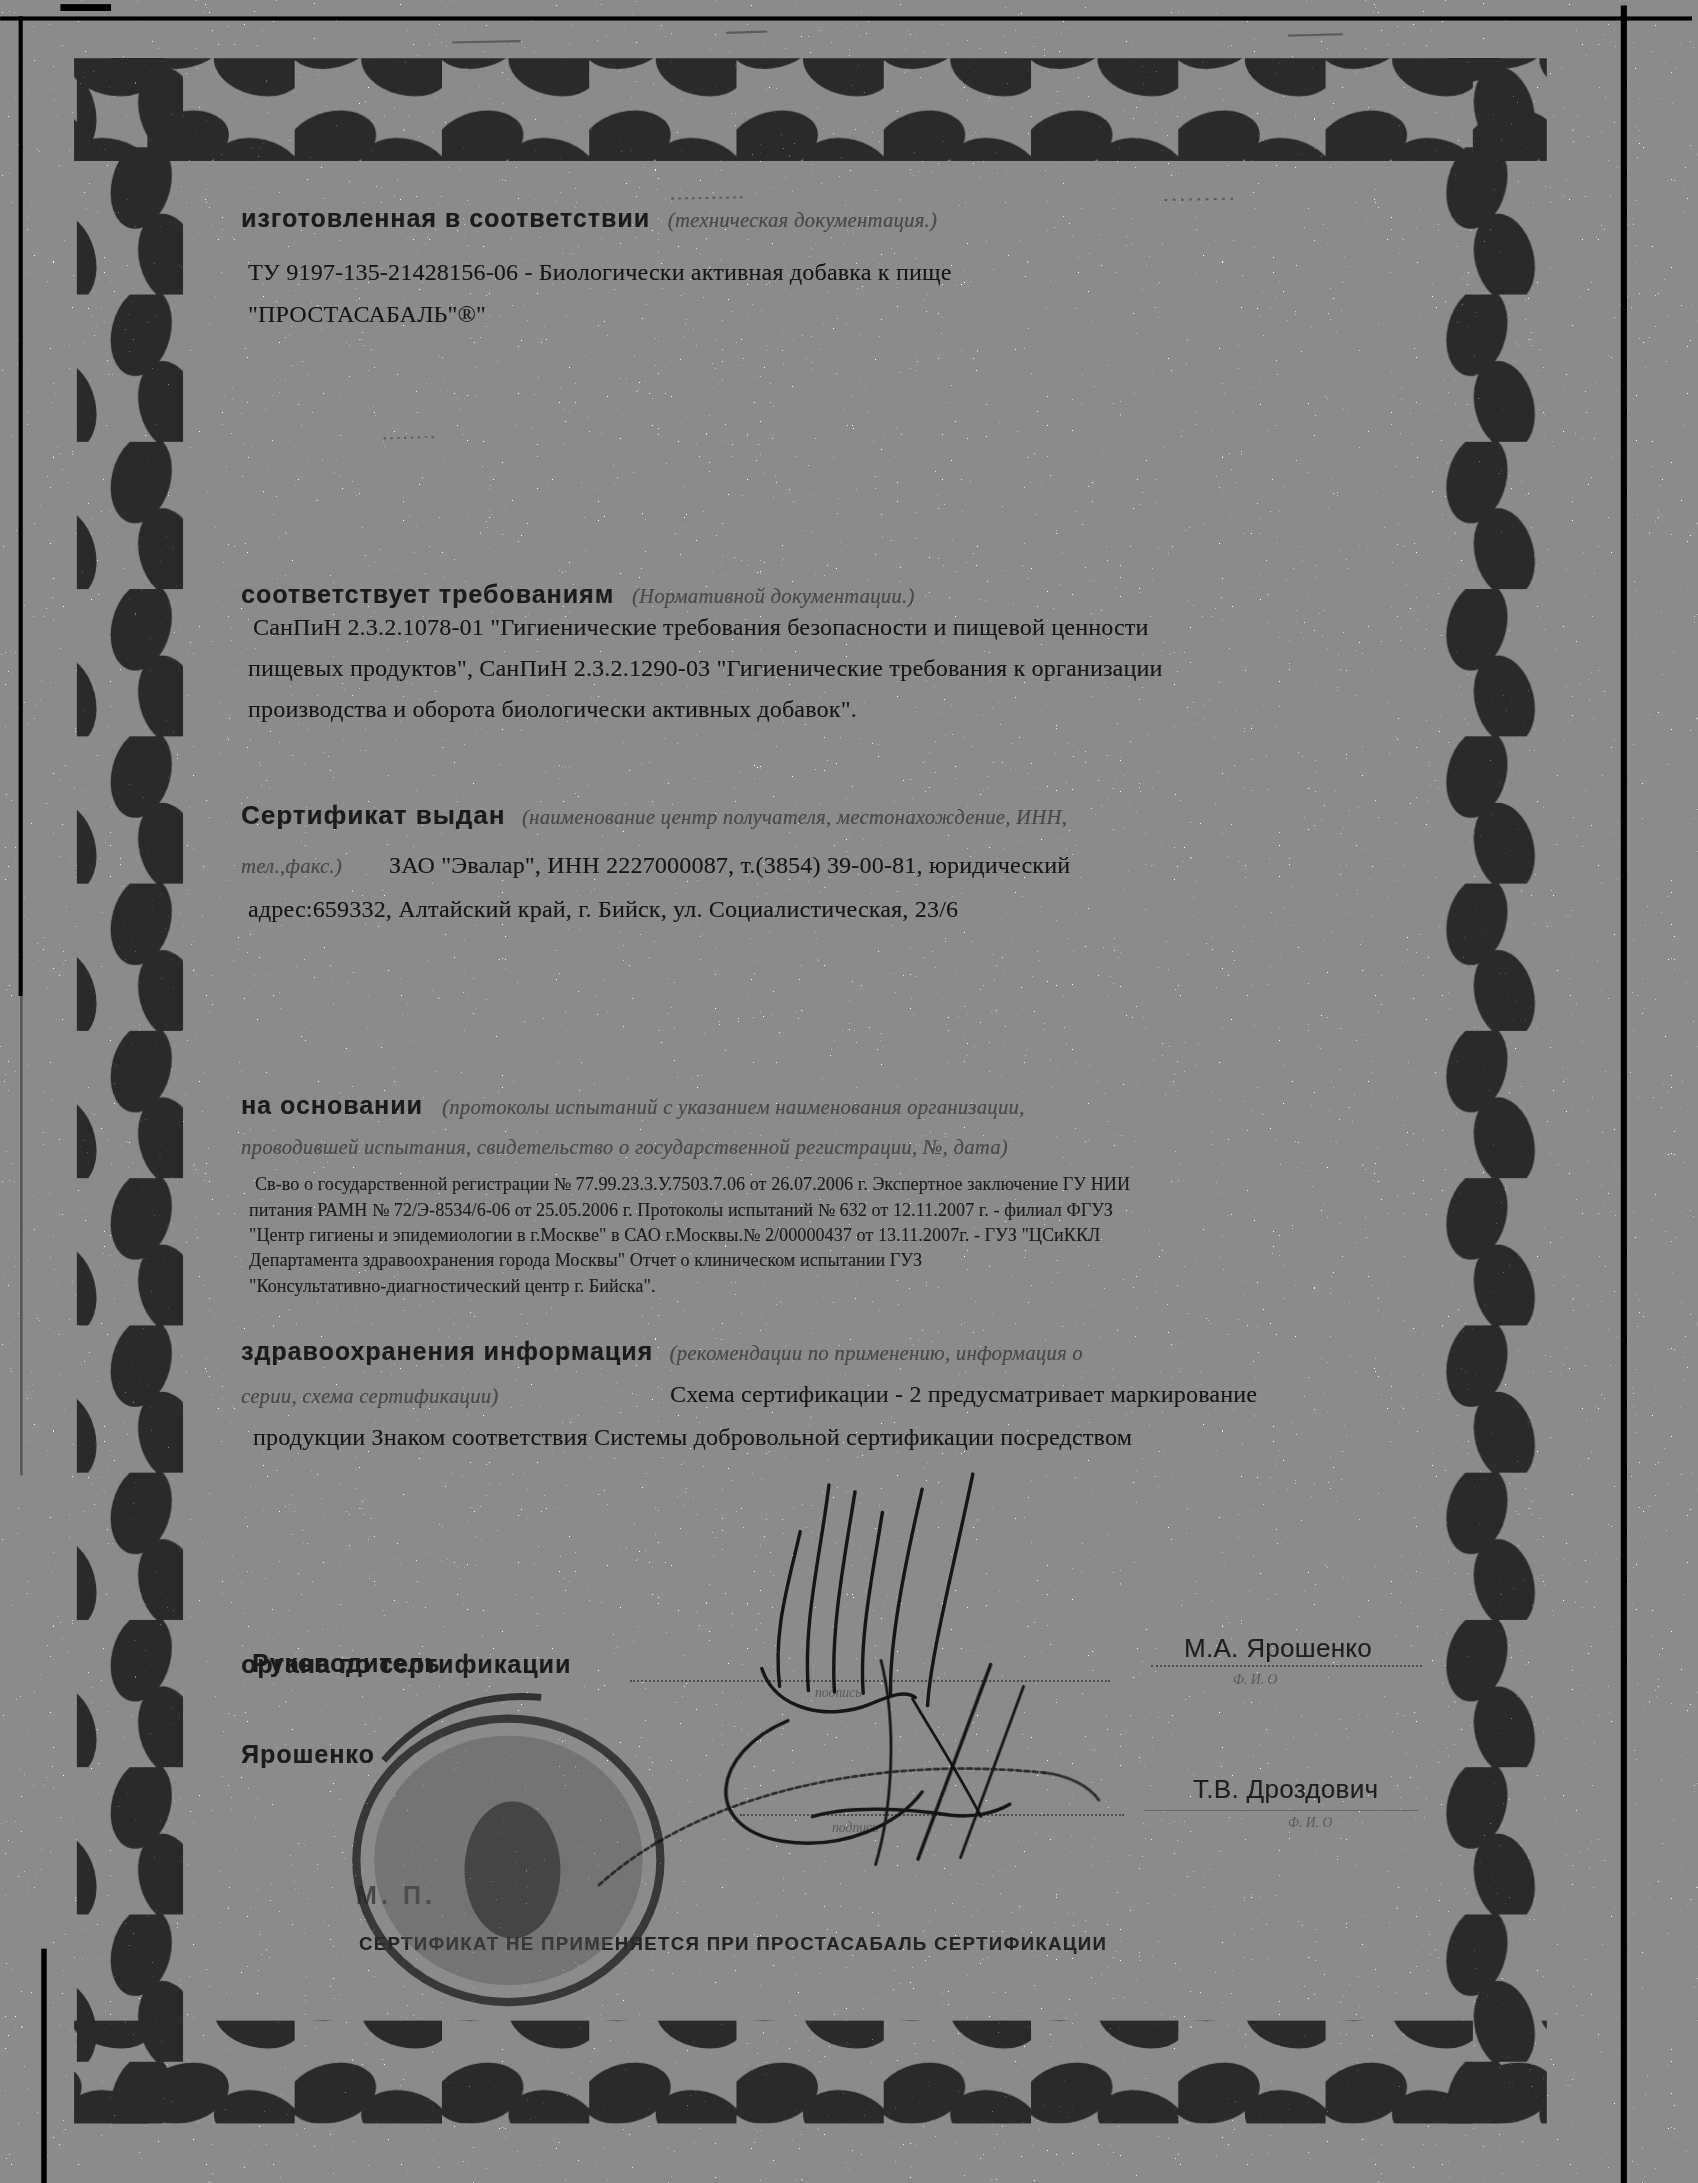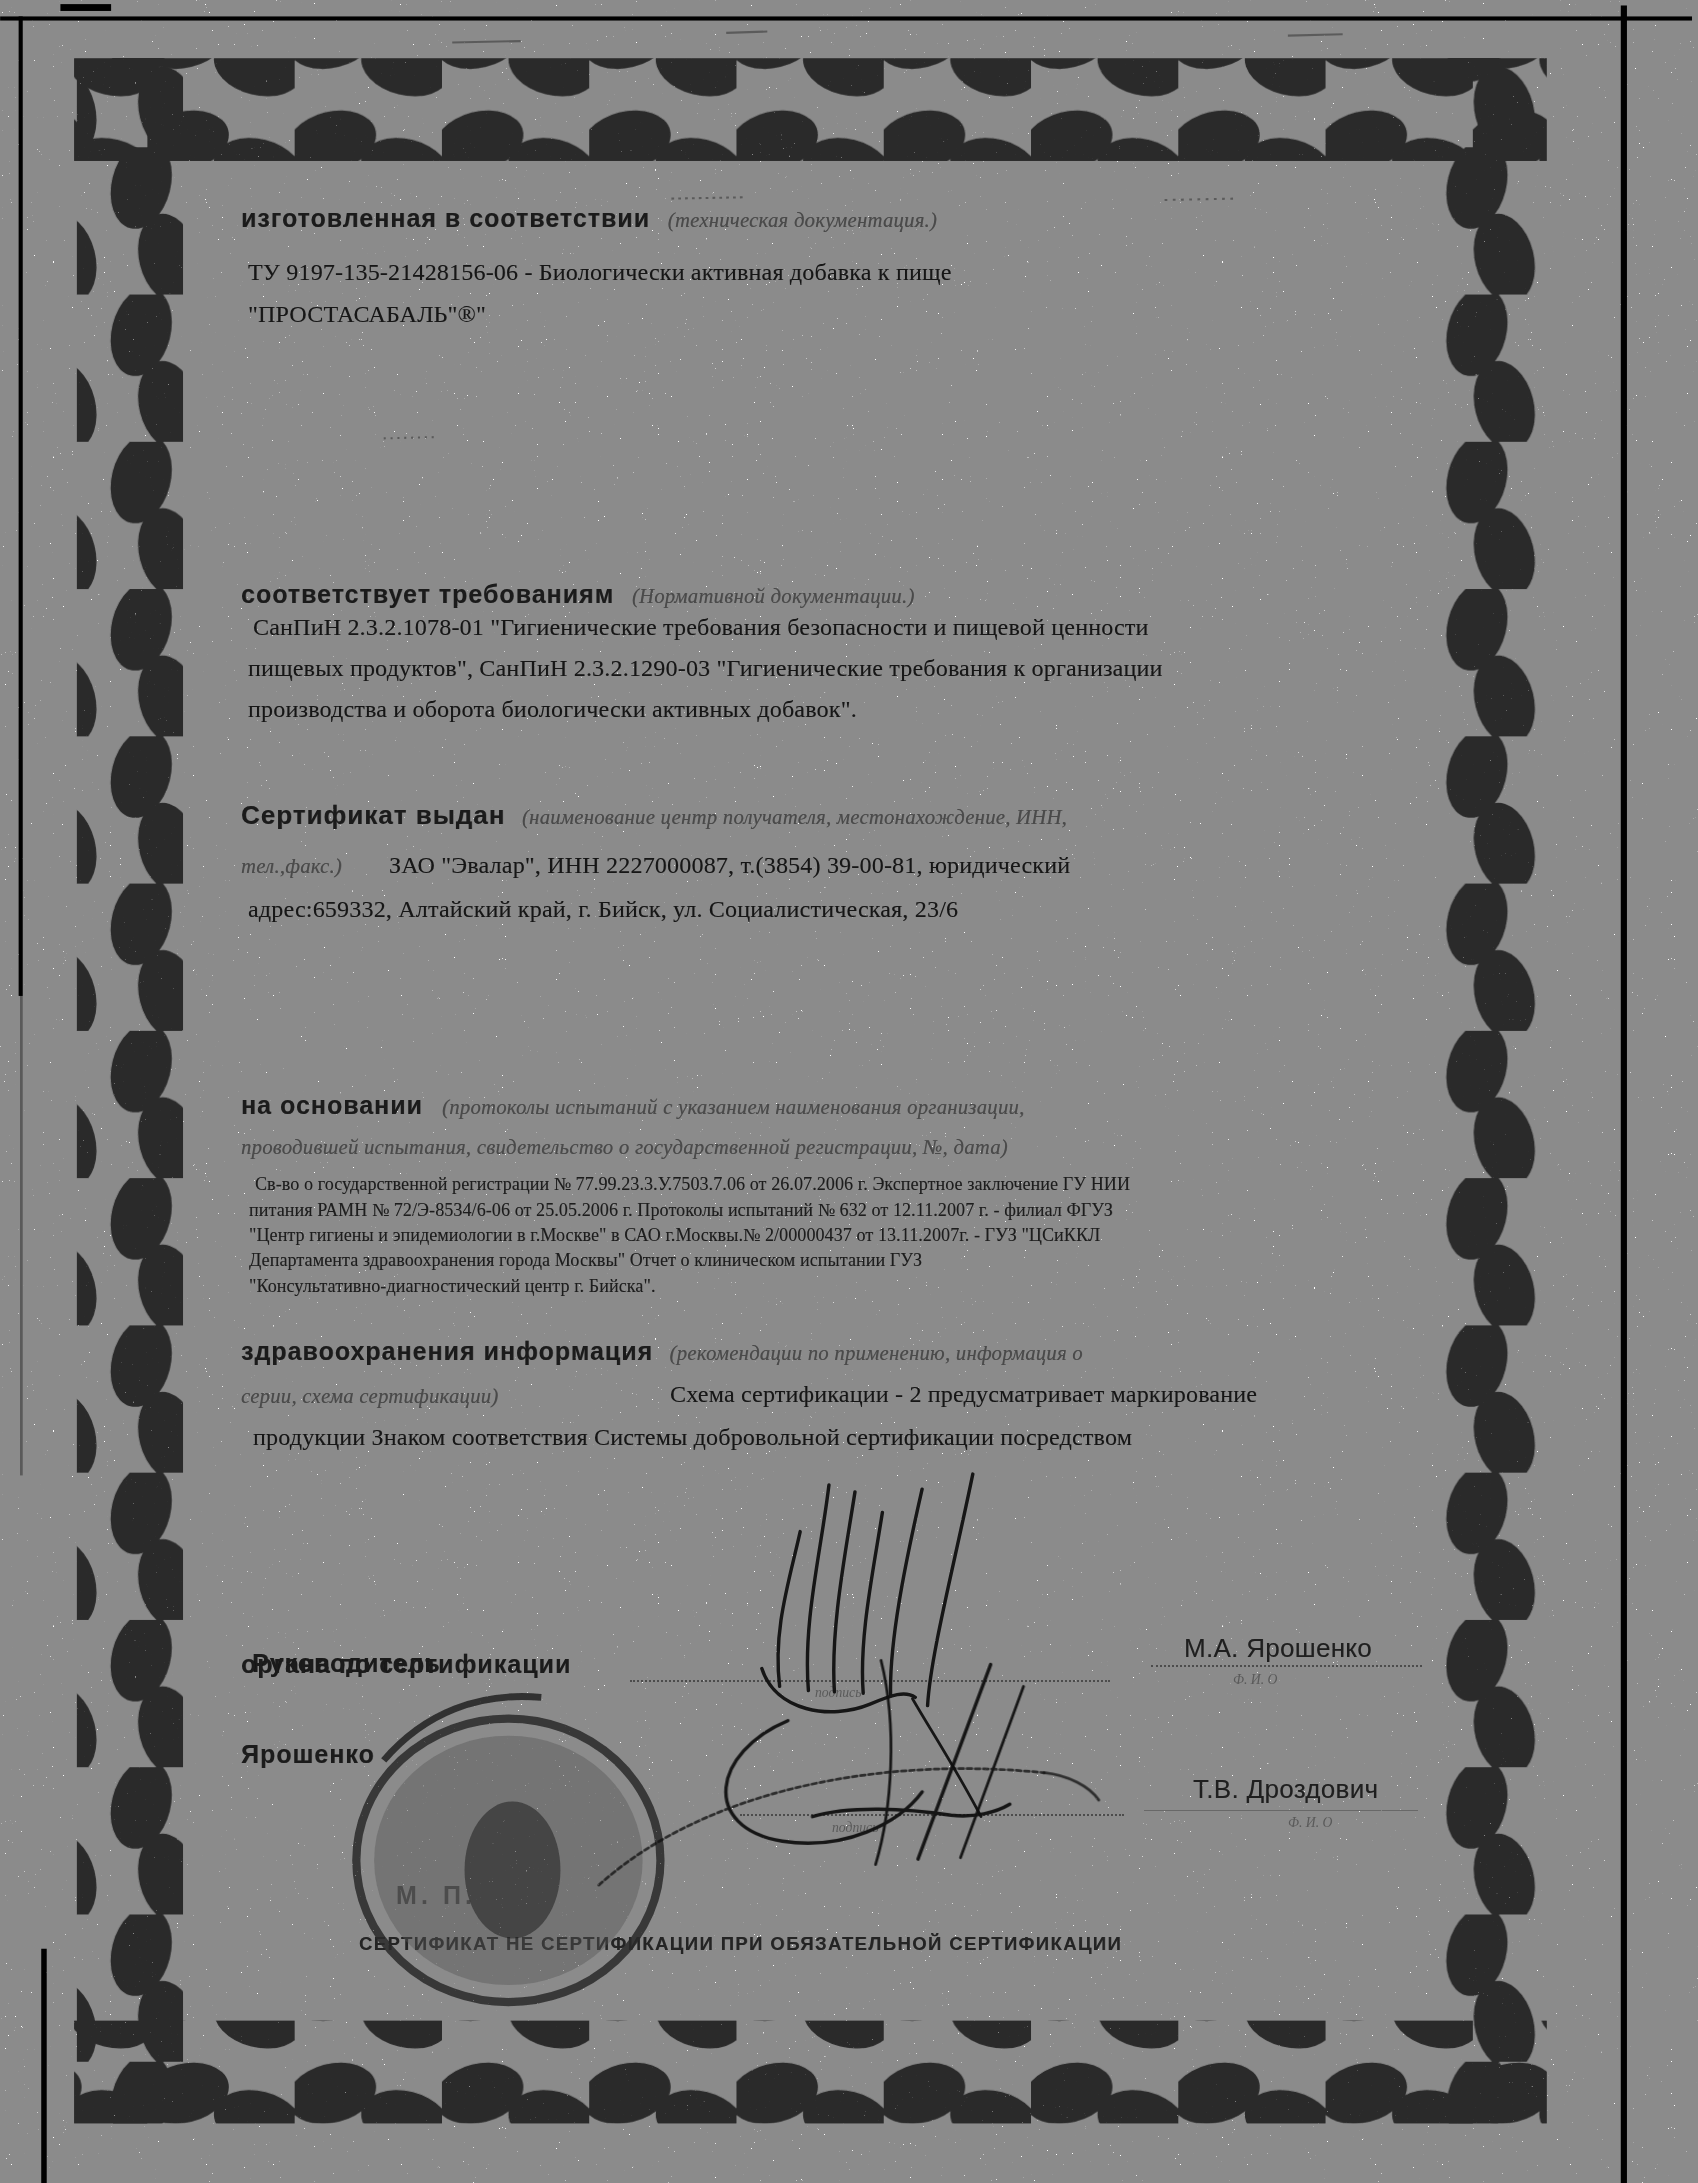--- a/index.html
+++ b/index.html
@@ -158,23 +158,23 @@
   <div class="abs name-t" style="left:1184px;top:1633px;">М.А. Ярошенко</div>
   <div class="abs tiny-i" style="left:1233px;top:1672px;">Ф. И. О</div>
 
   <div class="abs h" style="left:241px;top:1740px;">Ярошенко</div>
   <div class="dotline" style="left:740px;top:1814px;width:384px;"></div>
   <div class="dotline" style="left:1144px;top:1810px;width:274px;border-bottom-style:solid;border-bottom-width:1.4px;opacity:.55;"></div>
   <div class="abs tiny-i" style="left:832px;top:1820px;">подпись</div>
   <div class="abs name-t" style="left:1193px;top:1774px;">Т.В. Дроздович</div>
   <div class="abs tiny-i" style="left:1288px;top:1815px;">Ф. И. О</div>
 
-  <div class="abs mp-t" style="left:356px;top:1881px;margin-left:40px;">М. П.</div>
-
-  <div class="abs footer-t" style="left:359px;top:1933px;">СЕРТИФИКАТ НЕ СЕРТИФИКАЦИИ ПРИ ОБЯЗАТЕЛЬНОЙ СЕРТИФИКАЦИИ</div>
+  <div class="abs mp-t" style="left:356px;top:1881px;">М. П.</div>
+
+  <div class="abs footer-t" style="left:359px;top:1933px;">СЕРТИФИКАТ НЕ ПРИМЕНЯЕТСЯ ПРИ ПРОСТАСАБАЛЬ СЕРТИФИКАЦИИ</div>
 
   <svg class="svg-layer" width="1699" height="2183" viewBox="0 0 2480 3187" aria-hidden="true">
     <defs>
       <filter id="stampgrain" x="-10%" y="-10%" width="120%" height="120%">
         <feTurbulence type="fractalNoise" baseFrequency="0.5" numOctaves="2" seed="3" result="n"></feTurbulence>
         <feColorMatrix in="n" type="matrix" values="0 0 0 0 0  0 0 0 0 0  0 0 0 0 0  5 5 5 -6.2 0" result="m"></feColorMatrix>
         <feComposite in="SourceGraphic" in2="m" operator="in"></feComposite>
       </filter>
     </defs>
 

